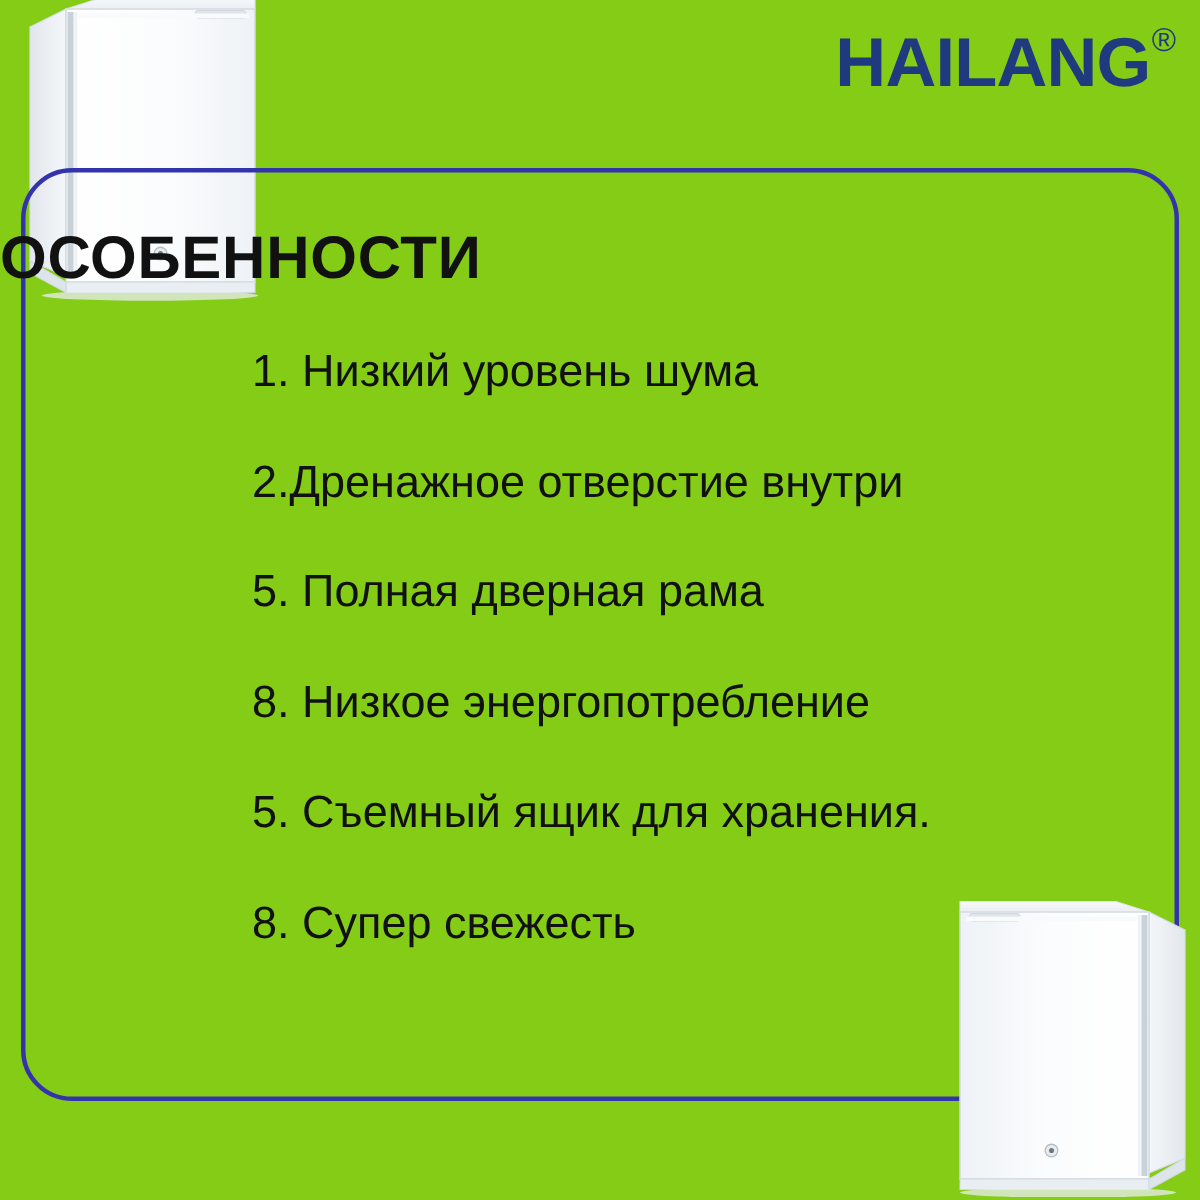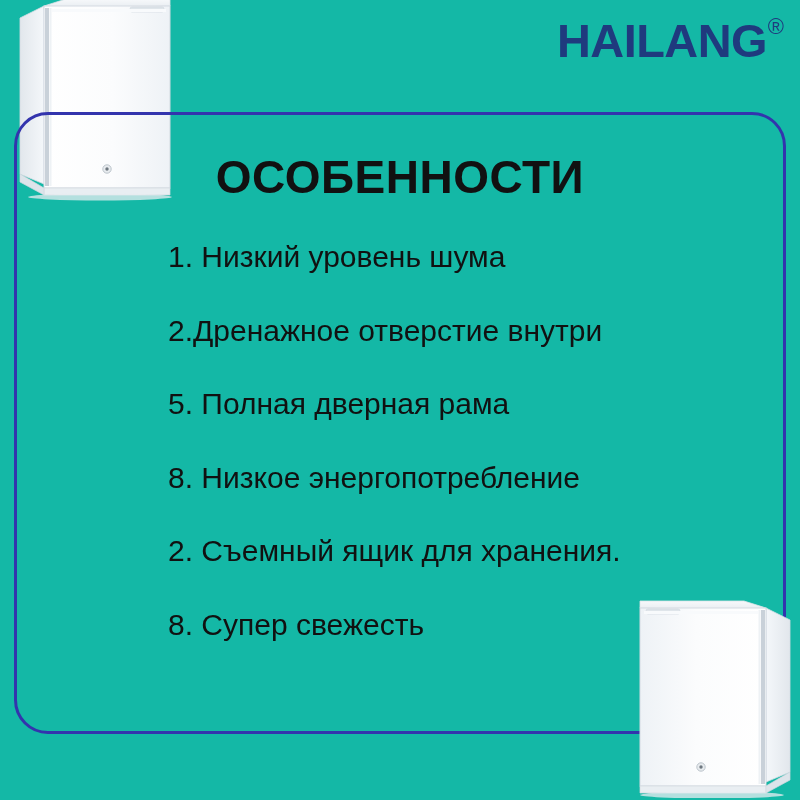--- a/index.html
+++ b/index.html
@@ -8,21 +8,21 @@
     padding: 0;
     background: #ffffff;
   }
   body {
     font-family: "Liberation Sans", sans-serif;
   }
   #page {
     position: relative;
     width: 800px;
     height: 800px;
-    background: #14b8a6;
+    background: #84cc16;
     overflow: hidden;
   }
 
   
   .brand-logo {
     position: absolute;
     top: 18px;
     right: 16px;
     display: flex;
     align-items: flex-start;
@@ -63,24 +63,24 @@
 
   
   .features-block {
     position: absolute;
     left: 0;
     top: 112px;
     width: 800px;
     z-index: 6;
   }
   .features-title {
-    text-align: center;
+    text-align: left;
     font-family: "Liberation Sans", sans-serif;
     font-weight: bold;
-    font-size: 46px;
+    font-size: 40px;
     color: #111111;
     letter-spacing: 0.5px;
     margin-top: 38px;
   }
   .features-list {
     list-style: none;
     margin: 0;
     padding: 0;
     margin-top: 26px;
     padding-left: 168px;
@@ -167,21 +167,21 @@
 
   <div class="blue-frame"></div>
 
   <div class="features-block">
     <div class="features-title">ОСОБЕННОСТИ</div>
     <ul class="features-list">
       <li>1. Низкий уровень шума</li>
       <li>2.Дренажное отверстие внутри</li>
       <li>5. Полная дверная рама</li>
       <li>8. Низкое энергопотребление</li>
-      <li>2. Съемный ящик для хранения.</li>
+      <li>5. Съемный ящик для хранения.</li>
       <li>8. Супер свежесть</li>
     </ul>
   </div>
 
   <div class="fridge fridge-bottom-right">
     <svg viewBox="0 0 168 200" xmlns="http://www.w3.org/2000/svg">
       <defs>
         <linearGradient id="brSide" x1="1" y1="0" x2="0" y2="0">
           <stop offset="0%" stop-color="#e2e7ec"></stop>
           <stop offset="100%" stop-color="#f4f7fa"></stop>

